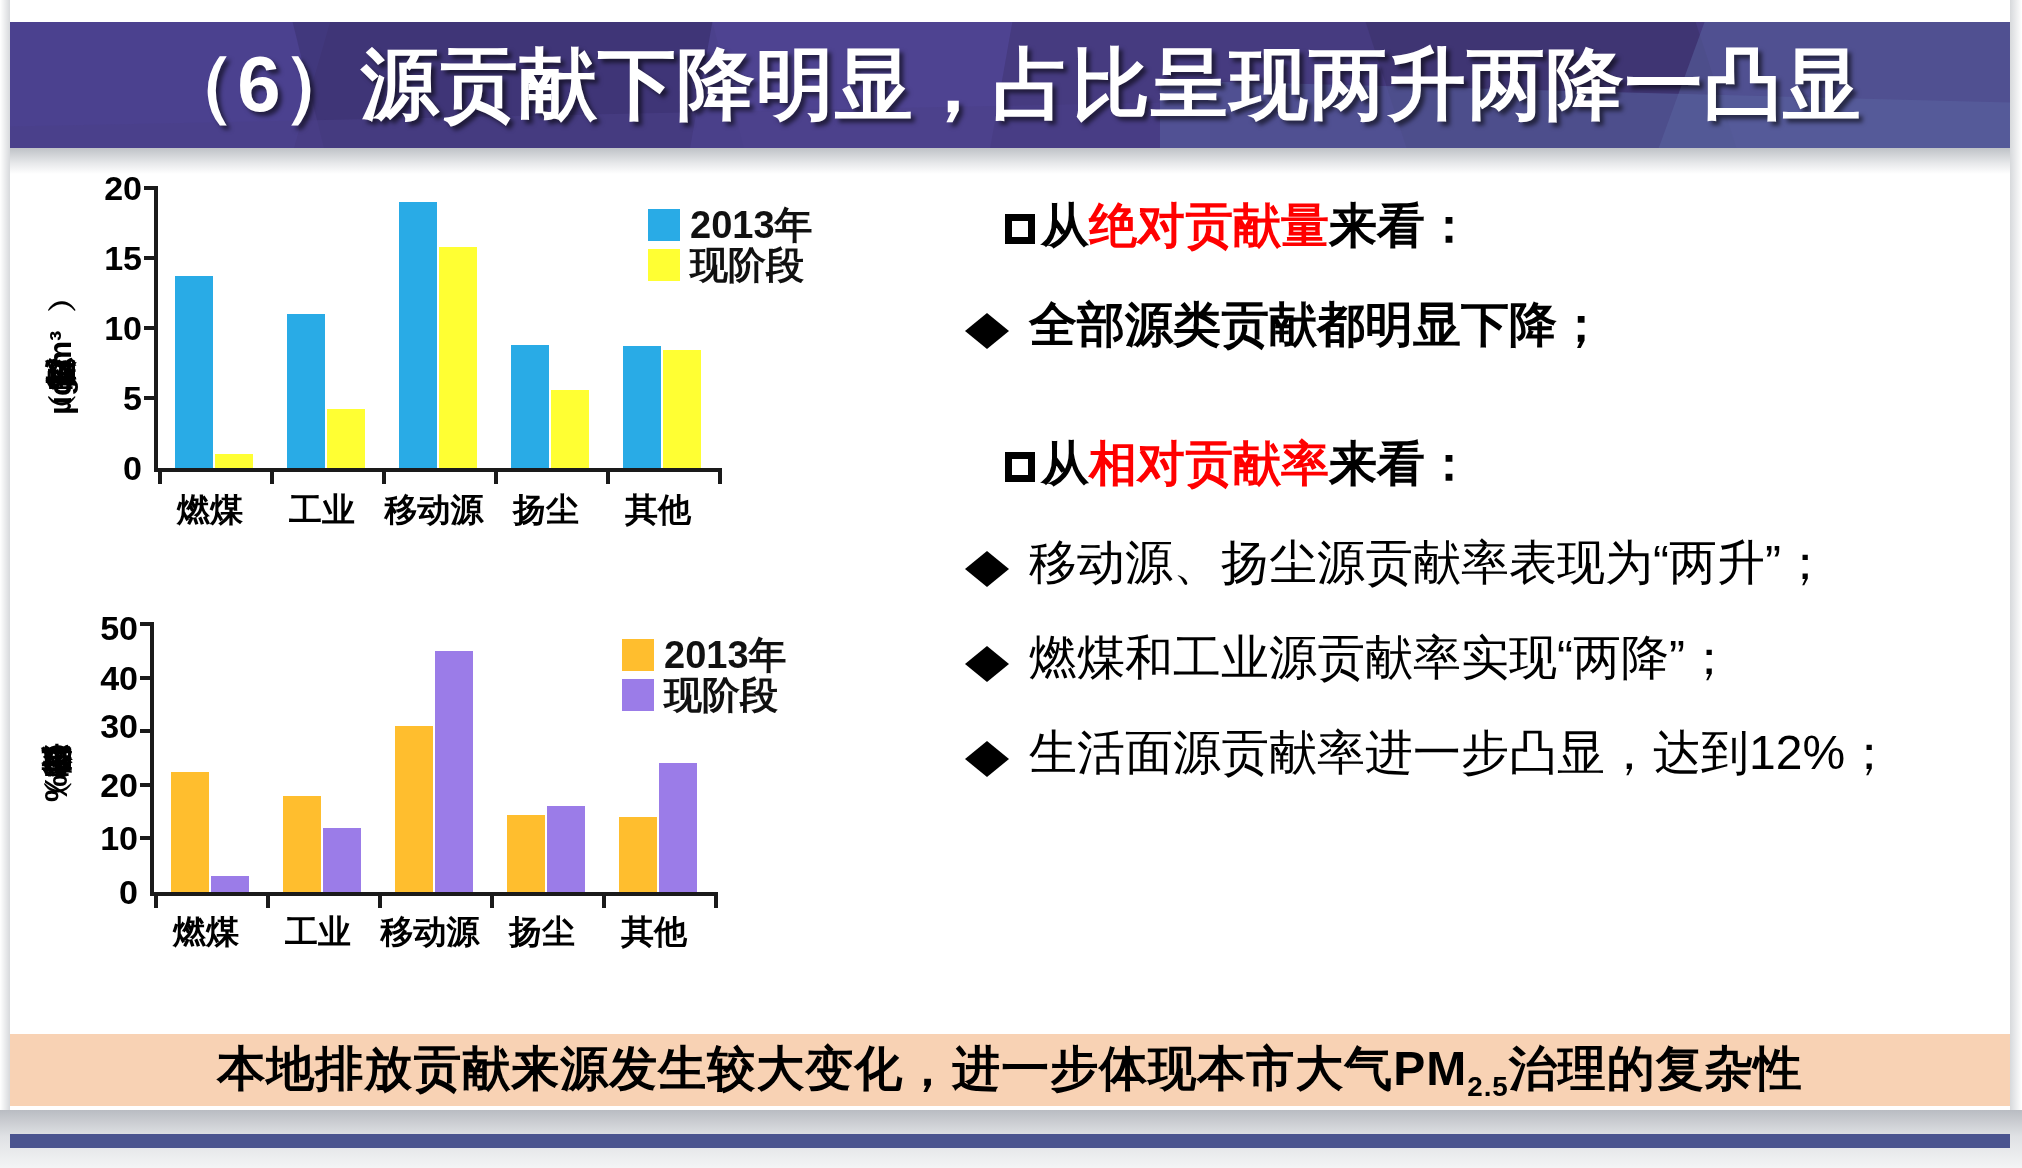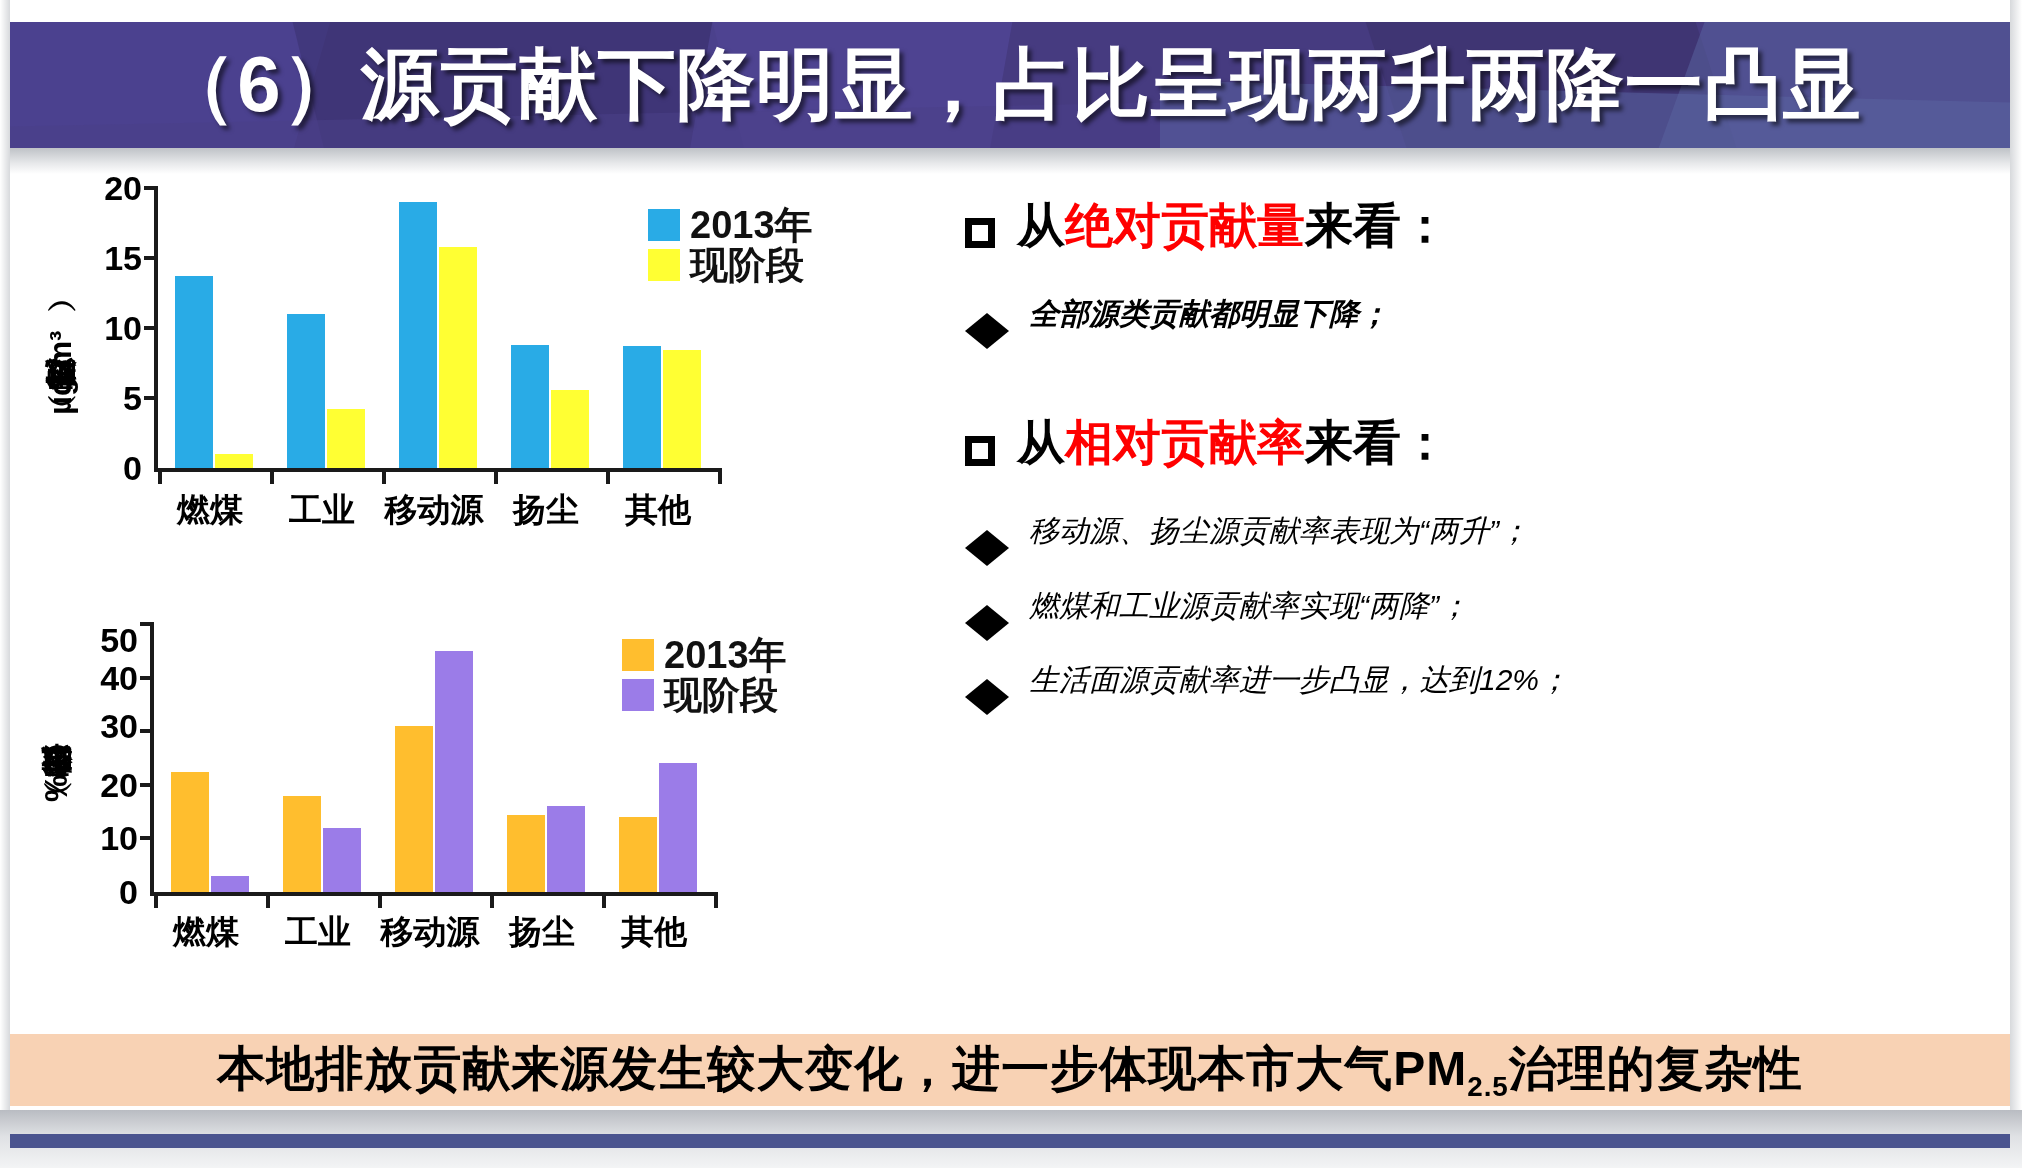--- a/index.html
+++ b/index.html
@@ -79,32 +79,32 @@
   .legend{position:absolute;display:flex;flex-direction:column;gap:2px;}
   .c1-legend{left:636px;top:36px;}
   .c2-legend{left:610px;top:26px;}
   .lgrow{display:flex;align-items:center;gap:10px;}
   .swatch{width:32px;height:32px;display:block;}
   .lgtxt{font-size:38px;font-weight:600;color:#111;white-space:nowrap;line-height:1;}
 
   
   .textcol{position:absolute;left:965px;top:200px;width:1045px;}
   .block{margin-bottom:0;}
-  .hdr{display:flex;align-items:center;gap:22px;margin-bottom:44px;}
+  .hdr{display:flex;align-items:flex-start;gap:6px;margin-bottom:44px;margin-left:40px;}
   .sq{flex:none;width:30px;height:30px;border:7px solid #000;box-sizing:border-box;margin-top:14px;}
   .hdr-txt{font-size:48px;font-weight:bold;color:#000;white-space:nowrap;line-height:1.1;}
   .hdr-txt .red{color:#ff0000;}
   .item{display:flex;align-items:flex-start;gap:20px;margin-bottom:40px;}
   .dia{flex:none;width:0;height:0;margin-top:16px;
       border-left:22px solid transparent;border-right:22px solid transparent;
       border-bottom:18px solid #000;position:relative;}
   .dia::after{content:"";position:absolute;left:-22px;top:18px;width:0;height:0;
       border-left:22px solid transparent;border-right:22px solid transparent;
       border-top:18px solid #000;}
-  .item-txt{font-size:30px;color:#000;line-height:1.15;white-space:nowrap;font-style:italic;}
+  .item-txt{font-size:48px;color:#000;line-height:1.15;white-space:nowrap;}
   .item-txt.bold{font-weight:bold;}
   .gap{height:46px;}
 
   
   .banner{position:absolute;left:10px;top:1034px;width:2000px;height:72px;
       background:#f8d2b4;display:flex;align-items:center;justify-content:center;}
   .banner-txt{font-size:48px;font-weight:bold;color:#000;white-space:nowrap;letter-spacing:1px;}
   .banner-txt sub{font-size:.58em;vertical-align:sub;font-weight:bold;}
   .banner-stripe{position:absolute;left:10px;top:1134px;width:2000px;height:14px;background:#4a548f;}
 </style>
@@ -199,21 +199,21 @@
     </div>
 
     <div class="chart chart2">
       <div class="ylabel c2-ylabel">贡献分担率（%）</div>
       <div class="ticks" id="c2-ticks" style="left:62px;top:14px;height:268px;">
           <div class="tick" style="top: 268px;">0</div>
           <div class="tick" style="top: 214.4px;">10</div>
           <div class="tick" style="top: 160.8px;">20</div>
           <div class="tick" style="top: 102px;">30</div>
           <div class="tick" style="top: 53.6px;">40</div>
-          <div class="tick" style="top: 16px; text-align: center;">50</div>
+          <div class="tick" style="top: 4px; text-align: center;">50</div>
         </div>
       <div class="plot c2-plot">
         <div id="c2-tickmarks">
             <div class="tickmark" style="top: 214.4px;"></div>
             <div class="tickmark" style="top: 160.8px;"></div>
             <div class="tickmark" style="top: 107.2px;"></div>
             <div class="tickmark" style="top: 53.6px;"></div>
             <div class="tickmark" style="top: 0px;"></div>
           </div>
         <div class="groups" id="c2-groups">

